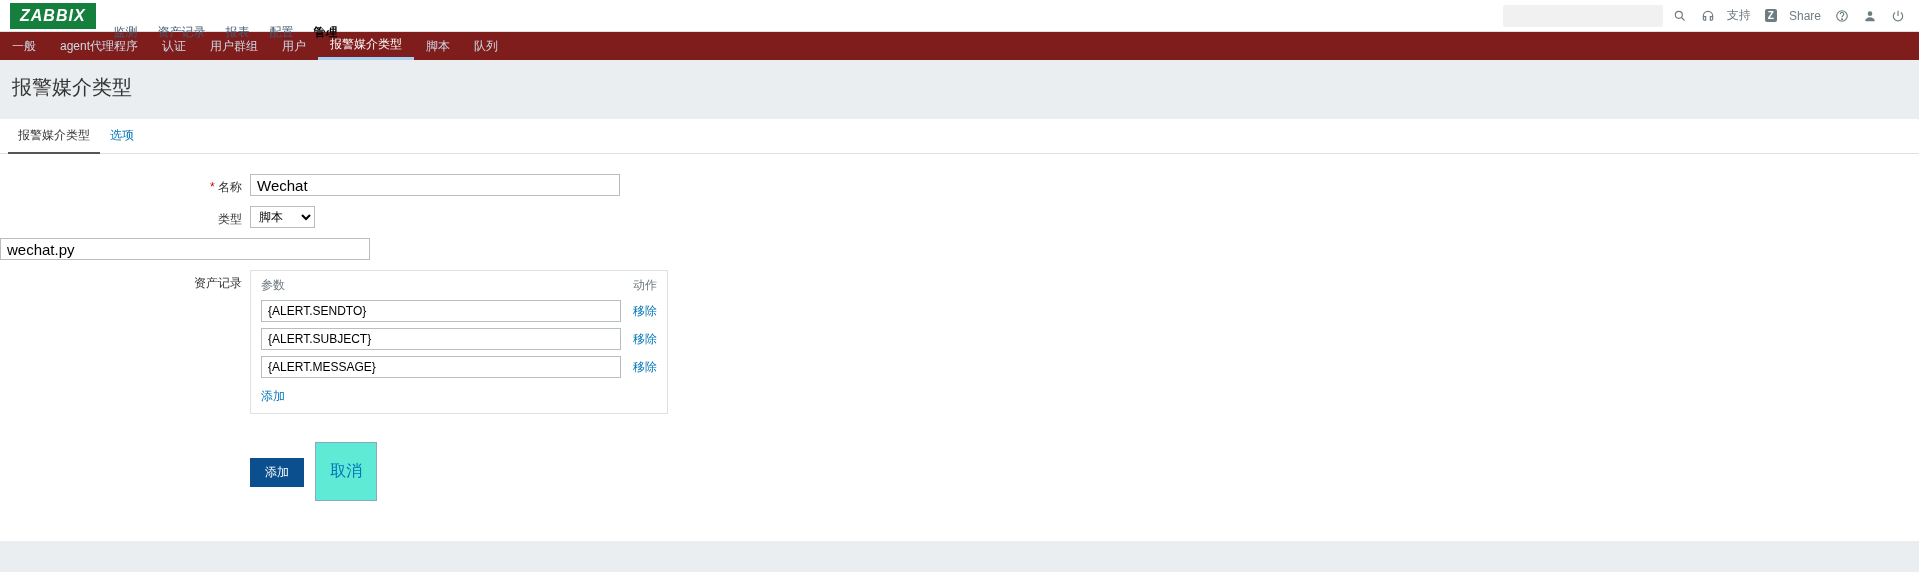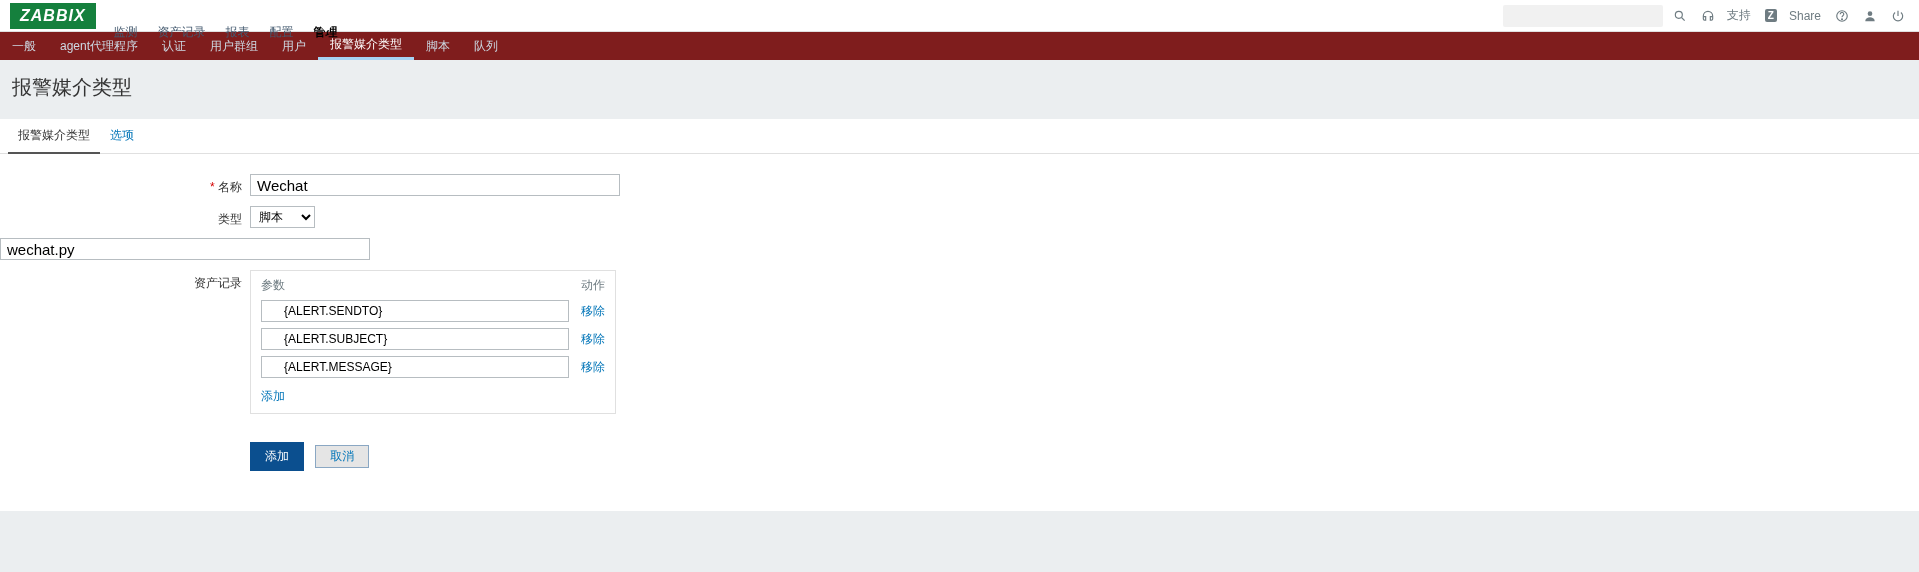--- a/index.html
+++ b/index.html
@@ -33,31 +33,31 @@
   .tab.link { color: #0275b8; }
   
   .form { padding: 20px 0 0 0; }
   .row { display: flex; align-items: flex-start; margin-bottom: 10px; }
   .label { width: 250px; text-align: right; padding-right: 8px; padding-top: 5px; color: #333; }
   .req::before { content: "* "; color: #d40000; }
   .value { }
   input[type=text].fld { width: 370px; height: 22px; border: 1px solid #b7bdc1; padding: 0 6px; font-size: 15px; }
   select.fld { height: 22px; border: 1px solid #b7bdc1; padding: 0 4px; font-size: 12px; width: 65px; background:#fff; }
   
-  .param-box { border: 1px solid #e0e0e0; width: 366px; padding: 6px 10px 8px; }
+  .param-box { border: 1px solid #e0e0e0; width: 418px; padding: 6px 10px 8px; }
   .param-head { display:flex; color:#6f7c82; font-size:12px; margin-bottom: 6px; }
   .param-head .h1 { flex: 1; }
   .param-row { display:flex; align-items:center; margin-bottom: 6px; }
-  .param-row input { flex: 1; height: 22px; border: 1px solid #b7bdc1; padding: 0 22px; font-size:12px; }
+  .param-row input { flex: 1; height: 22px; border: 1px solid #b7bdc1; padding: 0 6px; font-size:12px; }
   .param-row .remove { color:#0275b8; margin-left: 12px; cursor:pointer; }
   .addlink { color:#0275b8; cursor:pointer; display:inline-block; margin-top: 4px; }
   
   .btns { margin-top: 18px; }
   .btn-primary { background:#0b4f8f; color:#fff; border:1px solid #0b4f8f; padding: 5px 14px; cursor:pointer; font-size:12px; }
-  .btn-secondary { background:#e5e5e5; color:#0275b8; border:1px solid #8aa7c3; padding: 2px 14px; cursor:pointer; font-size:12px; margin-left: 8px; }
+  .btn-secondary { background:#5eead4; color:#0275b8; border:1px solid #8aa7c3; padding: 18px 14px; cursor:pointer; font-size:16px; margin-left: 8px; }
   
   svg { width: 14px; height: 14px; }
 </style>
 </head>
 <body>
 
 <div class="topnav">
   <div class="logo">ZABBIX</div>
   <div class="topnav-item">监测</div>
   <div class="topnav-item">资产记录</div>

